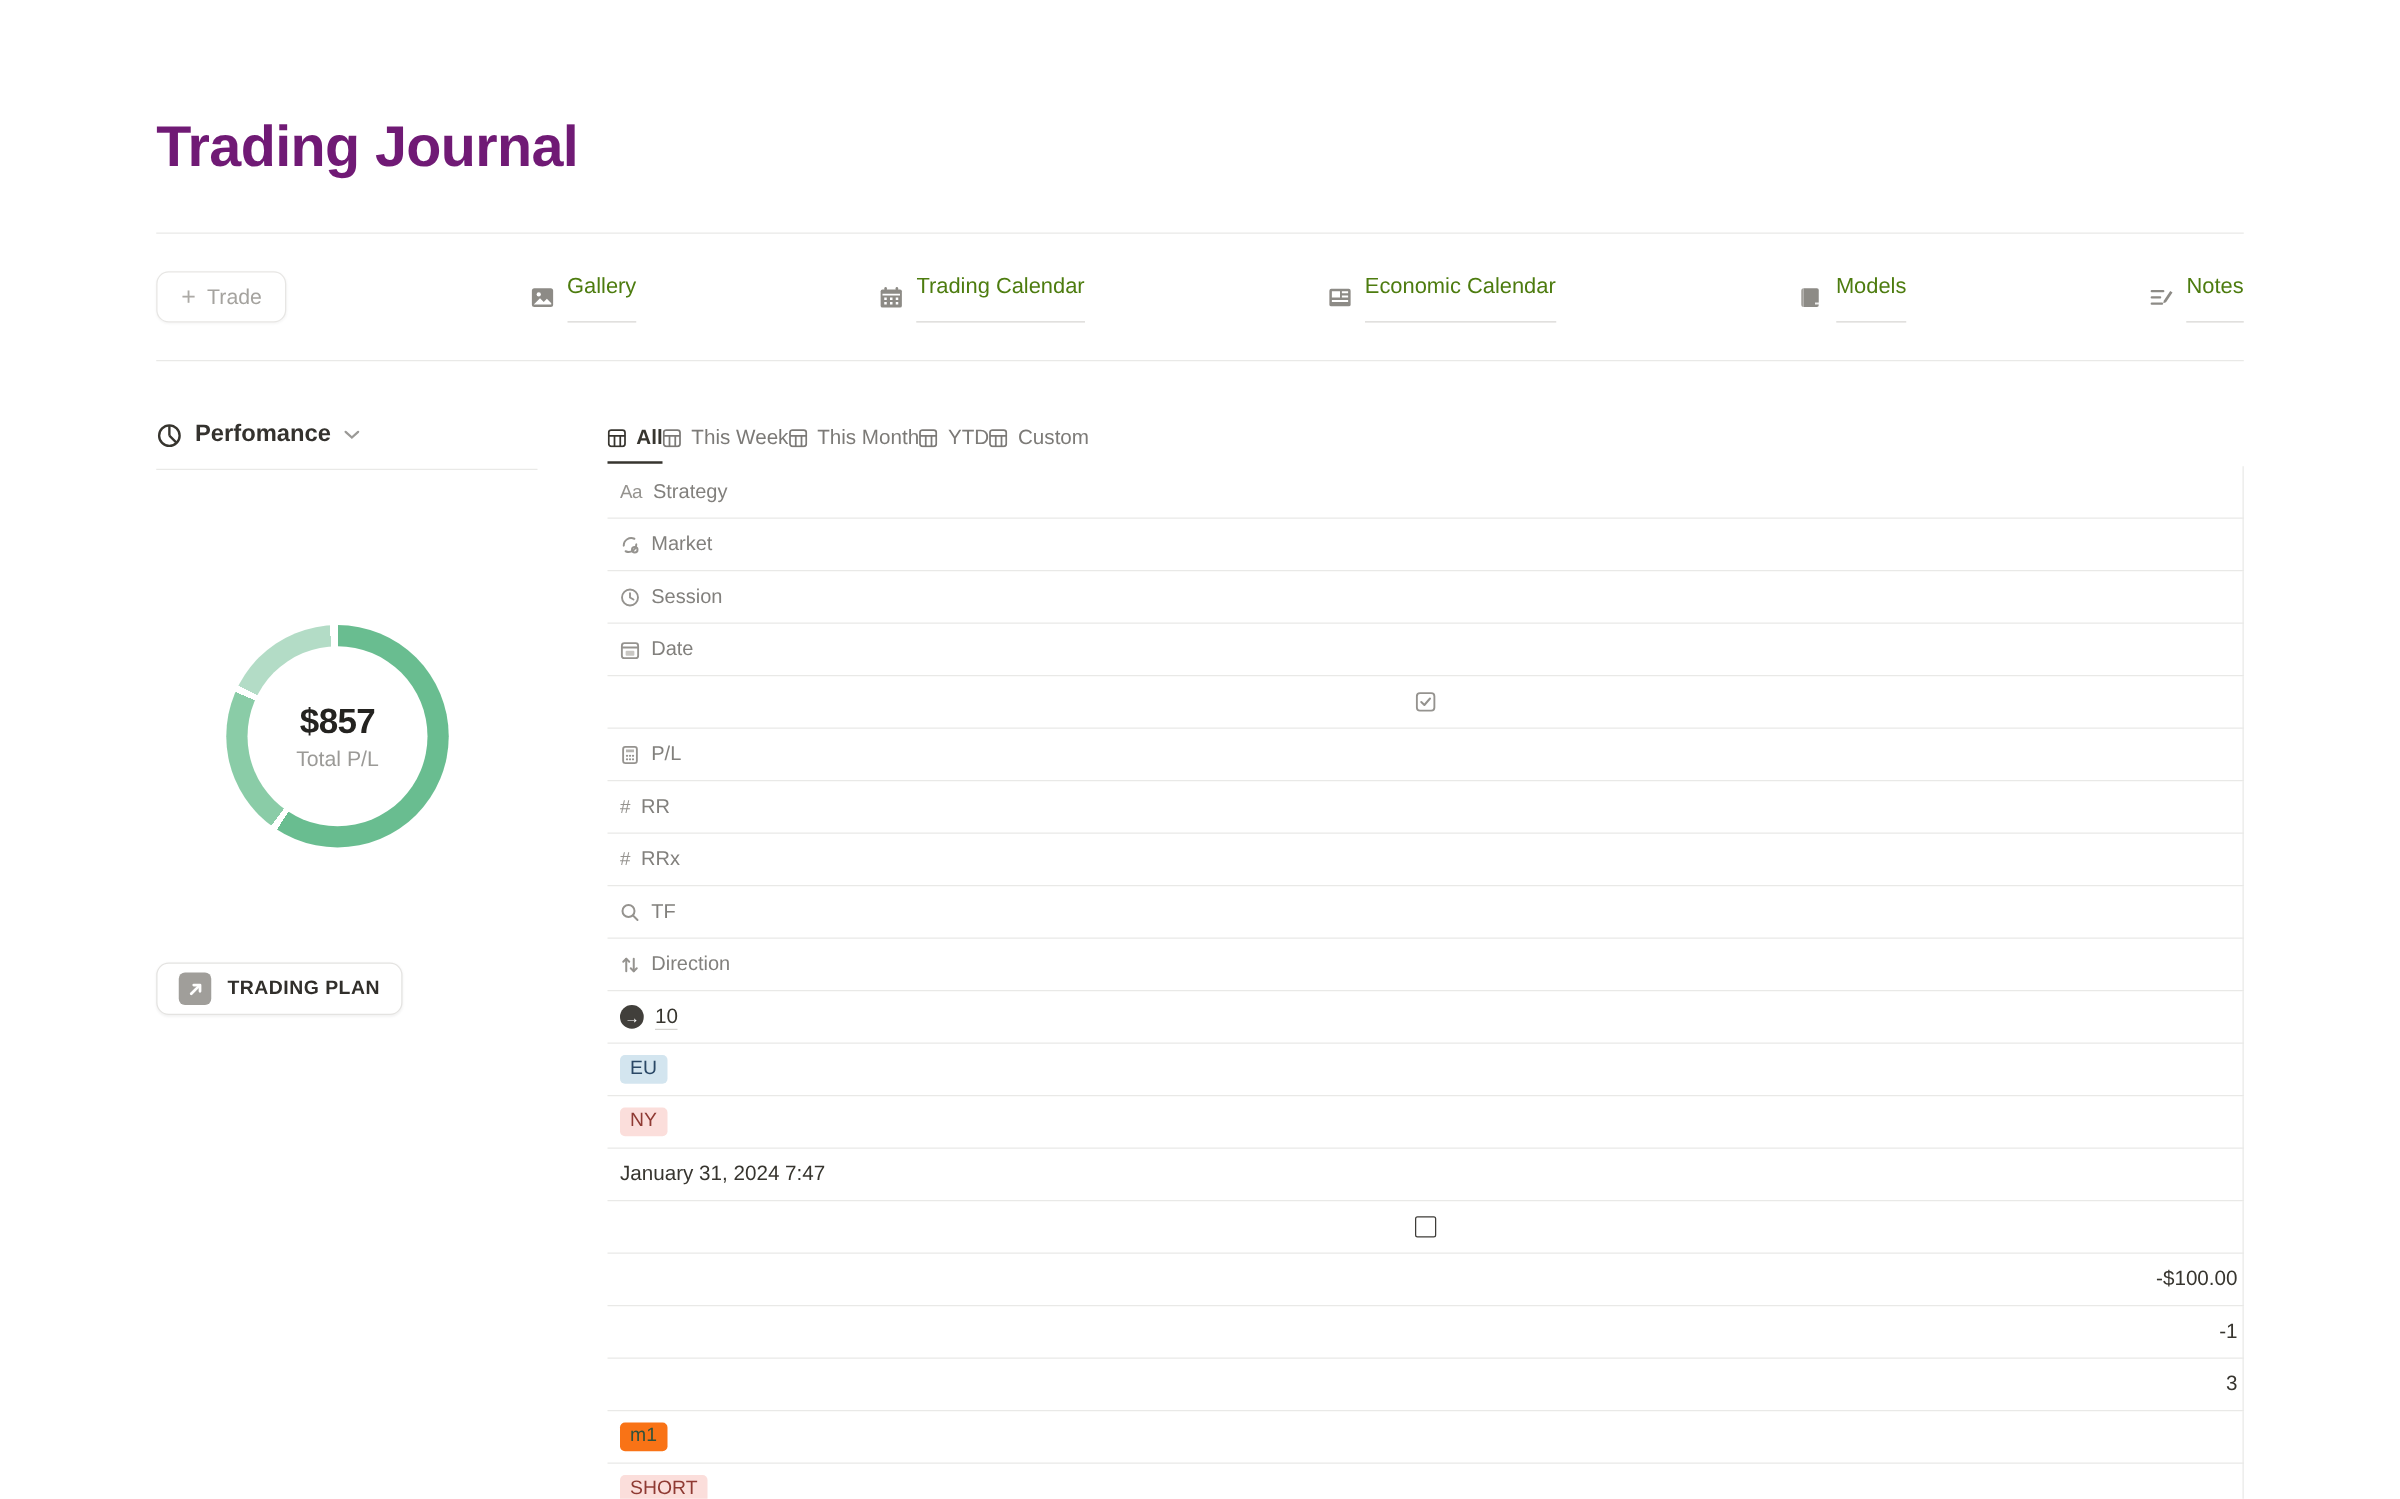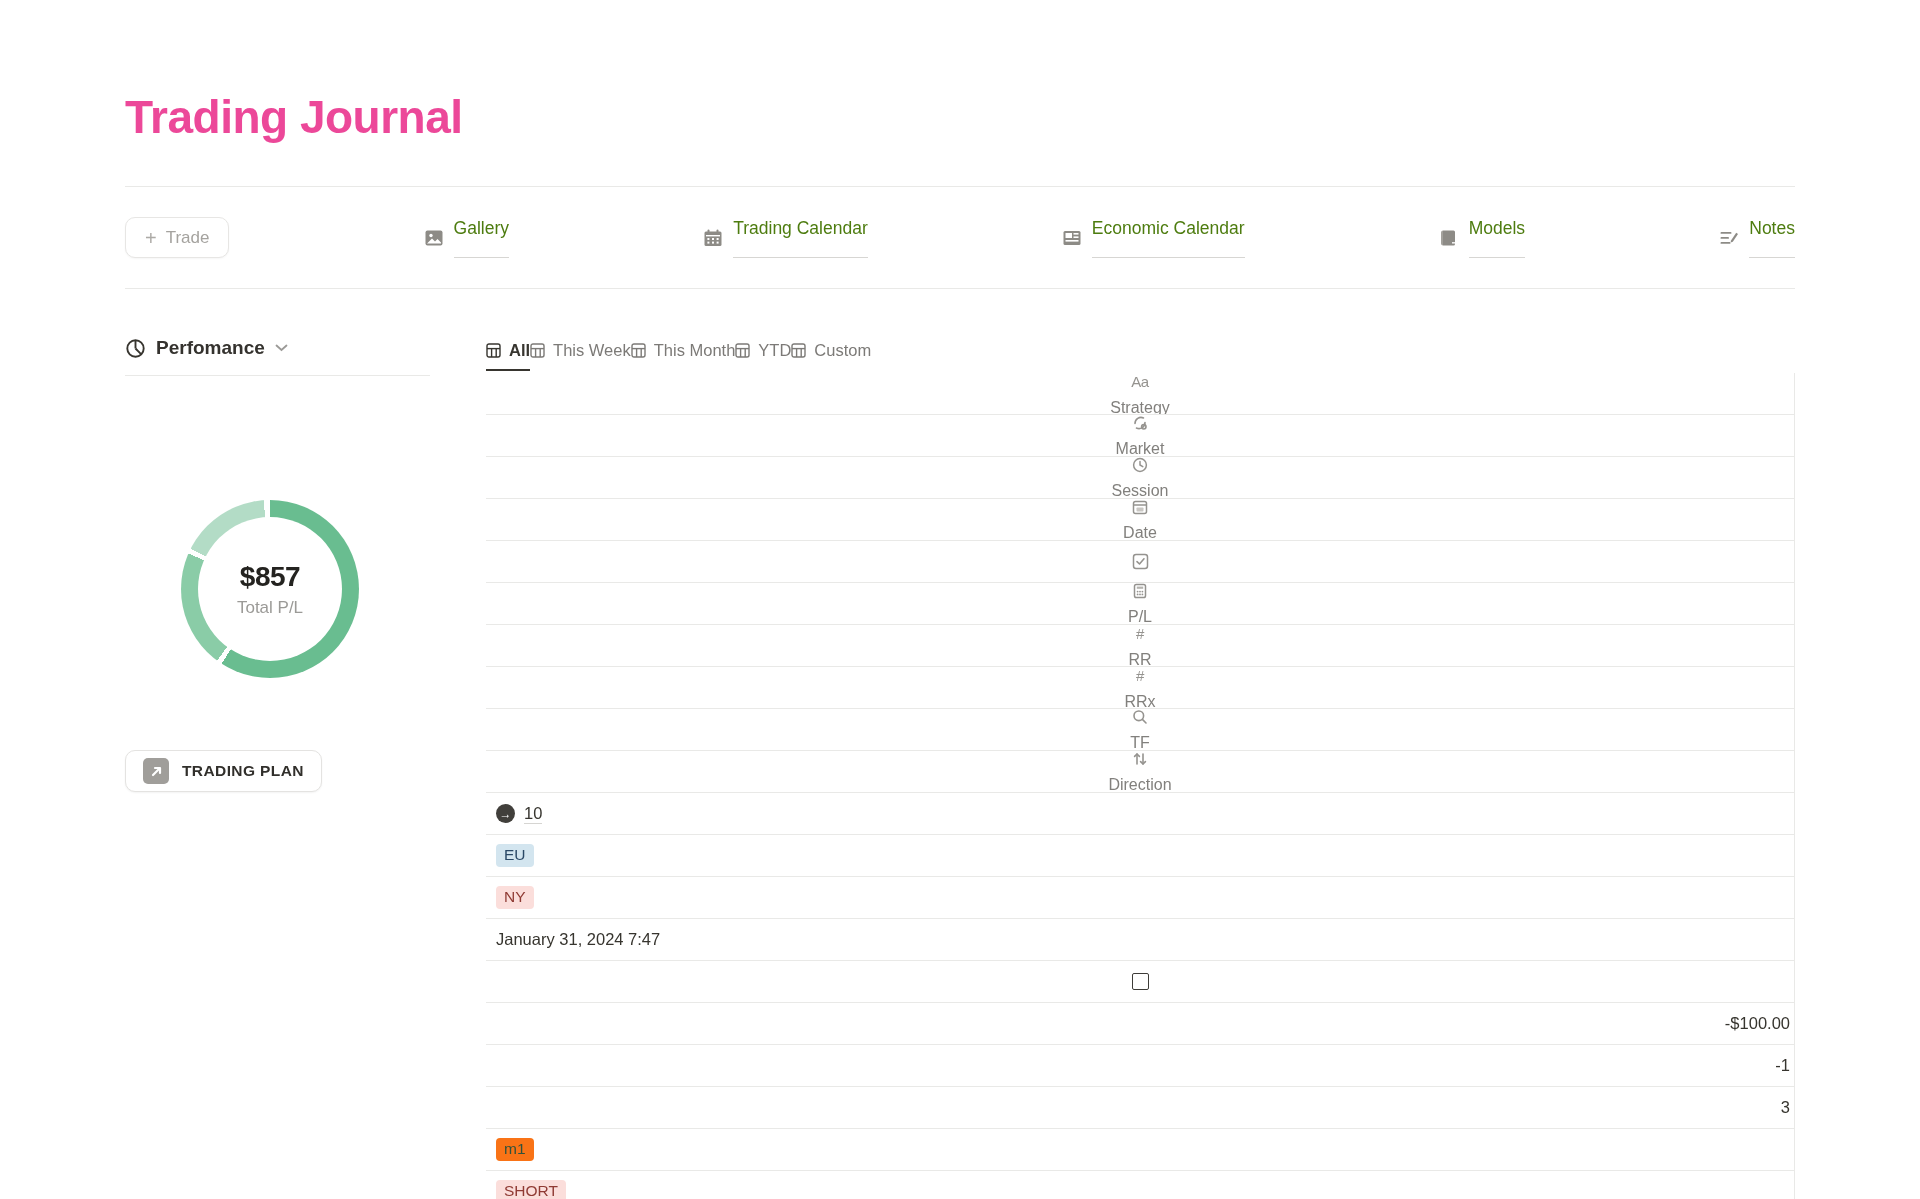--- a/index.html
+++ b/index.html
@@ -1,21 +1,21 @@
 <!DOCTYPE html>
 <html><head>
 <meta charset="utf-8">
 <style>
   * { margin:0; padding:0; box-sizing:border-box; }
   html,body { width:1920px; height:1199px; background:#ffffff; overflow:hidden;
               font-family:"Liberation Sans","DejaVu Sans",sans-serif; color:#37352f; }
   .page { width:1920px; height:1199px; padding:0 125px; }
 
   
-  .title { padding-top:90px; font-size:46px; font-weight:700; letter-spacing:-0.5px; color:#ec4899; }
+  .title { padding-top:90px; font-size:46px; font-weight:700; letter-spacing:-0.5px; color:#701a75; }
   .divider { height:1px; background:#e9e9e7; width:100%; }
   .div-1 { margin-top:42px; }
 
   
   .navrow { height:101px; display:flex; align-items:center; justify-content:space-between; }
   .trade-btn { display:flex; align-items:center; gap:9px; height:41px; padding:0 19px;
                background:#fff; border:1px solid #e7e6e4; border-radius:10px; color:#a5a39f;
                font-size:17px; box-shadow:0 1px 2px rgba(0,0,0,.04); cursor:pointer; }
   .plus { font-size:20px; line-height:1; color:#acaaa6; }
   .nav-item { display:flex; align-items:center; gap:10px; cursor:pointer; }
@@ -31,42 +31,42 @@
   .side-div { height:1px; background:#e9e9e7; width:305px; margin-top:10px; }
 
   
   .donut-wrap { width:178px; height:178px; margin:124px 0 0 56px; position:relative; }
   .donut { width:178px; height:178px; border-radius:50%; }
   .donut-hole { position:absolute; inset:17px; background:#fff; border-radius:50%;
                 display:flex; flex-direction:column; align-items:center; justify-content:center; gap:5px; }
   .donut-value { font-size:28px; font-weight:700; color:#242320; letter-spacing:-0.5px; }
   .donut-label { font-size:17px; color:#9b9a97; }
 
-  .tplan-btn { margin-top:72px; display:flex; align-items:center; gap:13px; height:42px;
+  .tplan-btn { margin-top:92px; display:flex; align-items:center; gap:13px; height:42px;
                padding:0 17px; background:#fff; border:1px solid #e4e3e1; border-radius:10px;
                box-shadow:0 1px 2px rgba(0,0,0,.05); cursor:pointer; }
   .tplan-btn .tp-label { font-size:15.5px; font-weight:600; letter-spacing:0.4px; color:#312f2b; }
   .tp-ico { width:26px; height:26px; border-radius:5px; background:#a09e9a; display:flex;
             align-items:center; justify-content:center; }
 
   
   .table-area { margin-left:auto; width:1309px; }
   .tabs { display:flex; align-items:flex-end; height:40px; }
   .tab { display:flex; align-items:center; gap:8px; height:40px; font-size:16.5px;
          color:#7c7a77; cursor:pointer; border-bottom:2.5px solid transparent; font-weight:500; }
   .tab.active { color:#37352f; font-weight:600; border-bottom-color:#37352f; }
   .tab .t-ico { width:15px; height:15px; }
 
   --cols: 0;
   .thead, .trow, .tfoot-grid { display:grid;
     grid-template-columns:161px 124px 125px 237px 42px 128px 128px 128px 132px 104px; }
   .thead { margin-top:2px; }
   .hcell { height:42px; display:flex; align-items:center; gap:9px; padding:0 10px;
            color:#82807d; font-size:16px; border-right:1px solid #e9e9e7;
-           border-bottom:1px solid #e9e9e7; overflow:hidden; white-space:nowrap; cursor:pointer;flex-direction:column; }
+           border-bottom:1px solid #e9e9e7; overflow:hidden; white-space:nowrap; cursor:pointer; }
   .hcell .h-ico { flex:0 0 auto; display:flex; align-items:center; }
   .h-txt-ico { font-size:15px; color:#95938f; letter-spacing:-0.5px; }
   .hcell.center { justify-content:center; padding:0; }
 
   .cell { height:42px; display:flex; align-items:center; padding:0 10px; font-size:16.5px;
           border-right:1px solid #e9e9e7; border-bottom:1px solid #e9e9e7; color:#37352f;
           overflow:hidden; white-space:nowrap; }
   .c-strategy { gap:9px; cursor:pointer; }
   .arrow-circle { width:19px; height:19px; border-radius:50%; background:#413f3b; color:#fff;
                   display:flex; align-items:center; justify-content:center; font-size:12px;

